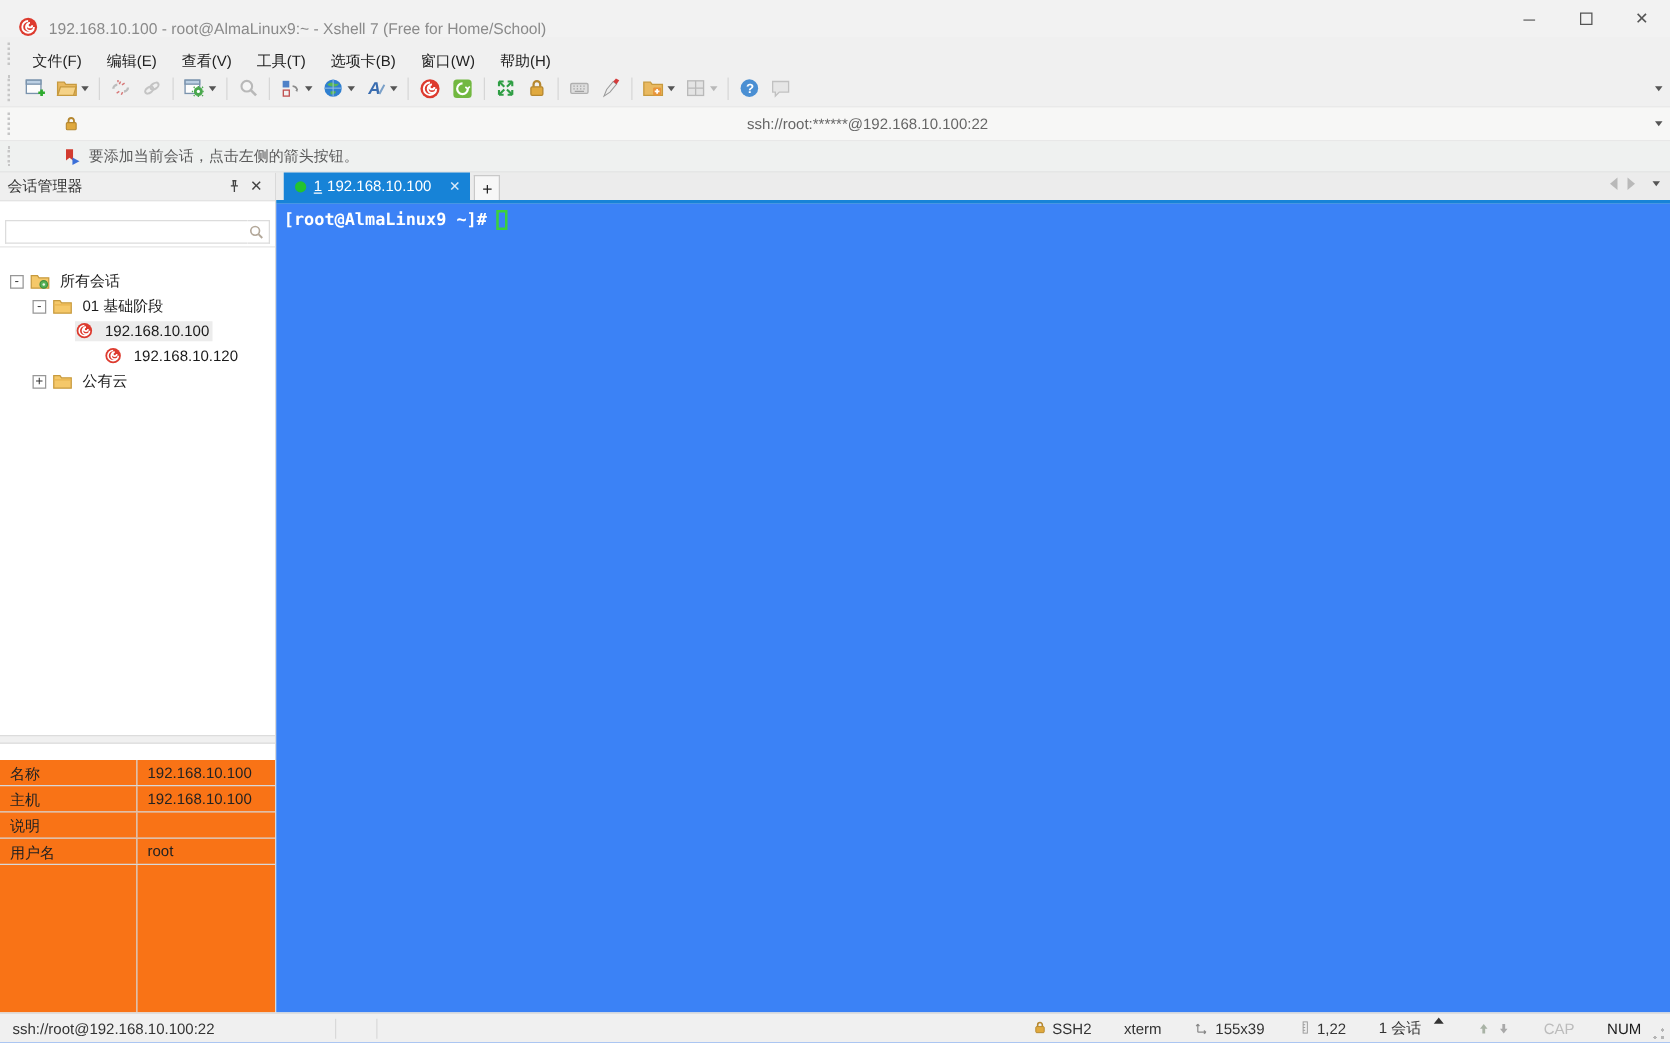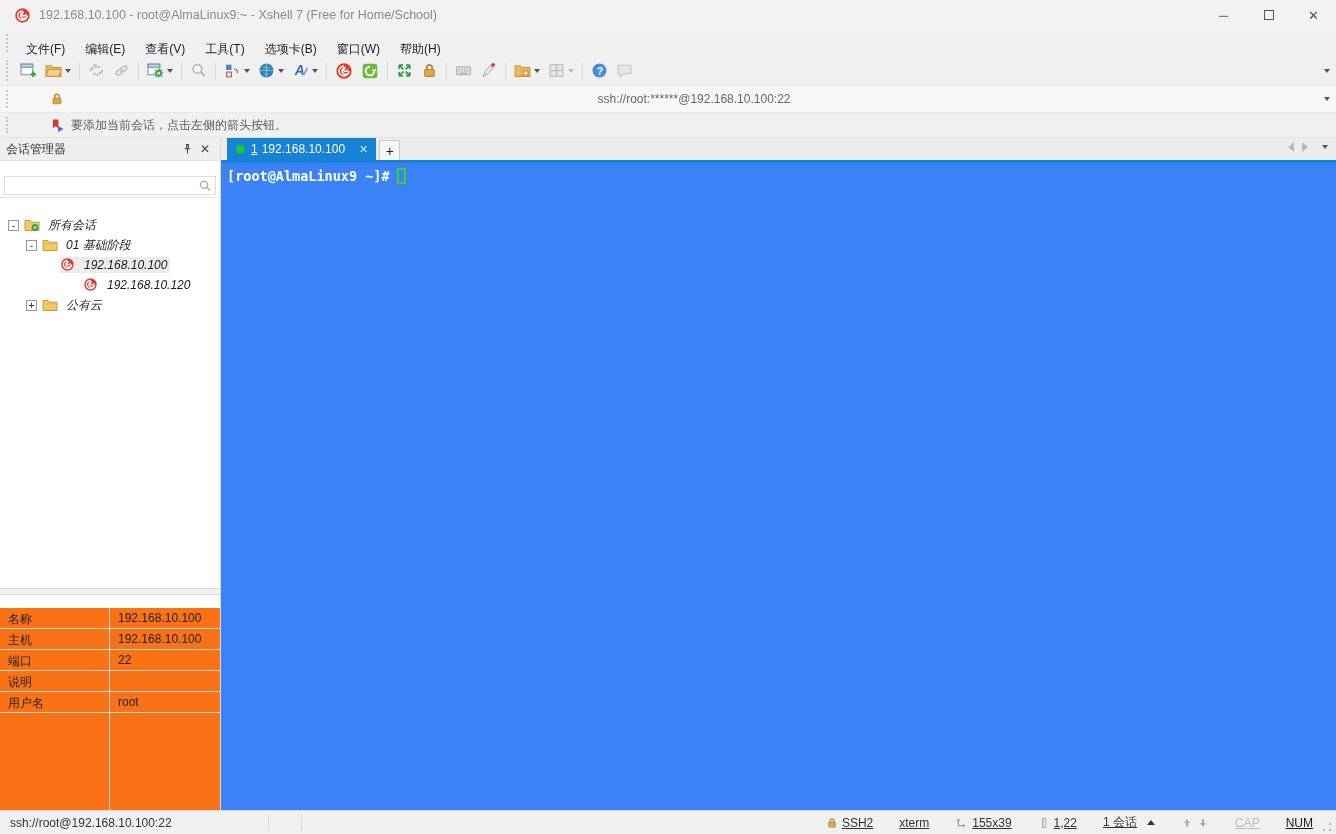--- a/index.html
+++ b/index.html
@@ -1,21 +1,21 @@
 <!DOCTYPE html>
 <html style="--accent: #1783d7; --dot: #23c32e; --cursor: #3bd13b;"><head>
 <meta charset="utf-8">
 <style>
   * { margin:0; padding:0; box-sizing:border-box; }
   html,body { width:1336px; height:834px; overflow:hidden; }
   body { font-family:"Liberation Sans","DejaVu Sans",sans-serif; font-size:12px; color:#333; background:#f0f0f0; display:flex; flex-direction:column; }
   svg { display:block; }
 
   
-  .titlebar { height:30px; display:flex; align-items:center; background:#f2f2f2; flex:0 0 auto; }
+  .titlebar { height:30px; display:flex; align-items:flex-end; background:#f2f2f2; flex:0 0 auto; }
   .titlebar .app-icon { margin:0 8px 0 14px; }
   .titlebar .title { color:#8a8a8a; font-size:12.5px; flex:1 1 auto; white-space:nowrap; overflow:hidden; }
   .win-controls { display:flex; height:100%; }
   .win-btn { width:45px; height:100%; display:flex; align-items:center; justify-content:center; color:#555; font-size:13px; cursor:default; }
   .maxglyph { width:10px; height:10px; border:1px solid #555; }
 
   
   .bar { display:flex; align-items:center; flex:0 0 auto; position:relative; }
   .grip { width:5px; height:70%; border-left:2px dotted #c6c6c6; margin:0 5px 0 6px; flex:0 0 auto; }
   .menubar { height:26px; background:#f0f0f0; }
@@ -45,21 +45,21 @@
   .sm-search { height:24px; margin:0; padding:2px 4px; background:#fff; border-bottom:1px solid #e6e6e6; display:flex; align-items:center; flex:0 0 auto; }
   .sm-search input { flex:1 1 auto; border:1px solid #dcdcdc; height:19px; padding:0 4px; font-size:12px; outline:none; border-right:none; }
   .sm-search .mag { border:1px solid #dcdcdc; border-left:none; height:19px; display:flex; align-items:center; padding-right:3px; background:#fff; }
   .tree { flex:1 1 auto; overflow:hidden; padding-top:4px; background:#fff; }
   .tree-row { height:20px; display:flex; align-items:center; cursor:default; }
   .exp { width:11px; height:11px; border:1px solid #979797; background:#fff; color:#333; font-size:10px; line-height:9px; text-align:center; margin-right:5px; flex:0 0 auto; font-family:"DejaVu Sans Mono",monospace; }
   .exp-spacer { width:16px; flex:0 0 auto; }
   .tree-ico { width:16px; height:16px; margin-right:5px; flex:0 0 auto; }
   .tree-label { white-space:nowrap; color:#1a1a1a; padding:1px 3px; }
   .tree-row.selected .sel-wrap { background:#ececec; }
-  .sel-wrap { display:flex; align-items:center;font-style:italic; }
+  .sel-wrap { display:flex; align-items:center; }
 
   .splitter { height:7px; background:#f0f0f0; border-top:1px solid #dcdcdc; border-bottom:1px solid #dcdcdc; flex:0 0 auto; cursor:ns-resize; }
   .props { height:202px; flex:0 0 auto; display:flex; flex-direction:column; background:#f97316; }
   .prop-row { height:21px; display:flex; border-bottom:1px solid #d8d8d8; flex:0 0 auto; }
   .prop-key { width:110px; flex:0 0 auto; border-right:1px solid #d8d8d8; padding:3px 0 0 8px; color:#222; }
   .prop-val { flex:1 1 auto; padding:3px 0 0 8px; color:#222; }
   .prop-filler { flex:1 1 auto; display:flex; }
   .prop-filler .pf-left { width:110px; border-right:1px solid #d8d8d8; }
 
   
@@ -77,21 +77,21 @@
   .terminal { flex:1 1 auto; background:#3b82f6; padding:5px 0 0 6px; font-family:"DejaVu Sans Mono","Liberation Mono",monospace; font-size:13.5px; font-weight:bold; color:#fff; cursor:text; }
   .term-line { display:flex; align-items:center; }
   .term-cursor { width:9px; height:16px; border:2px solid var(--cursor,#3bd13b); margin-left:7px; }
 
   
   .statusbar { height:24px; background:#f0f0f0; border-top:1px solid #d8d8d8; display:flex; align-items:center; flex:0 0 auto; font-size:12px; color:#333; }
   .sb-left { width:268px; padding-left:10px; white-space:nowrap; overflow:hidden; flex:0 0 auto; }
   .sb-sep { width:1px; height:16px; background:#d9d9d9; margin:0 0; flex:0 0 auto; }
   .sb-gap30 { width:32px; flex:0 0 auto; }
   .sb-flex { flex:1 1 auto; }
-  .sb-item { display:flex; align-items:center; gap:4px; margin:0 13px; white-space:nowrap;text-decoration:underline; }
+  .sb-item { display:flex; align-items:flex-start; gap:4px; margin:0 13px; white-space:nowrap; }
   .sb-cap { color:#bcbcbc; }
   .sb-num { color:#1a1a1a; }
   .sb-tri-up { width:0; height:0; border-left:4px solid transparent; border-right:4px solid transparent; border-bottom:5px solid #333; margin-left:6px; }
   .sb-grip { width:12px; height:12px; margin:8px 3px 0 4px; background:
     radial-gradient(circle at 9px 3px,#b5b5b5 1.2px,transparent 1.4px),
     radial-gradient(circle at 9px 9px,#b5b5b5 1.2px,transparent 1.4px),
     radial-gradient(circle at 3px 9px,#b5b5b5 1.2px,transparent 1.4px); }
 </style>
 </head>
 <body>
@@ -382,24 +382,20 @@
     <div class="props" id="props-table">
         <div class="prop-row">
           <span class="prop-key">名称</span>
           <span class="prop-val">192.168.10.100</span>
         </div>
         <div class="prop-row">
           <span class="prop-key">主机</span>
           <span class="prop-val">192.168.10.100</span>
         </div>
         <div class="prop-row">
-          <span class="prop-key">端口</span>
-          <span class="prop-val">22</span>
-        </div>
-        <div class="prop-row">
           <span class="prop-key">说明</span>
           <span class="prop-val"></span>
         </div>
         <div class="prop-row">
           <span class="prop-key">用户名</span>
           <span class="prop-val">root</span>
         </div>
         <div class="prop-filler">
           <span class="pf-left"></span>
         </div>

